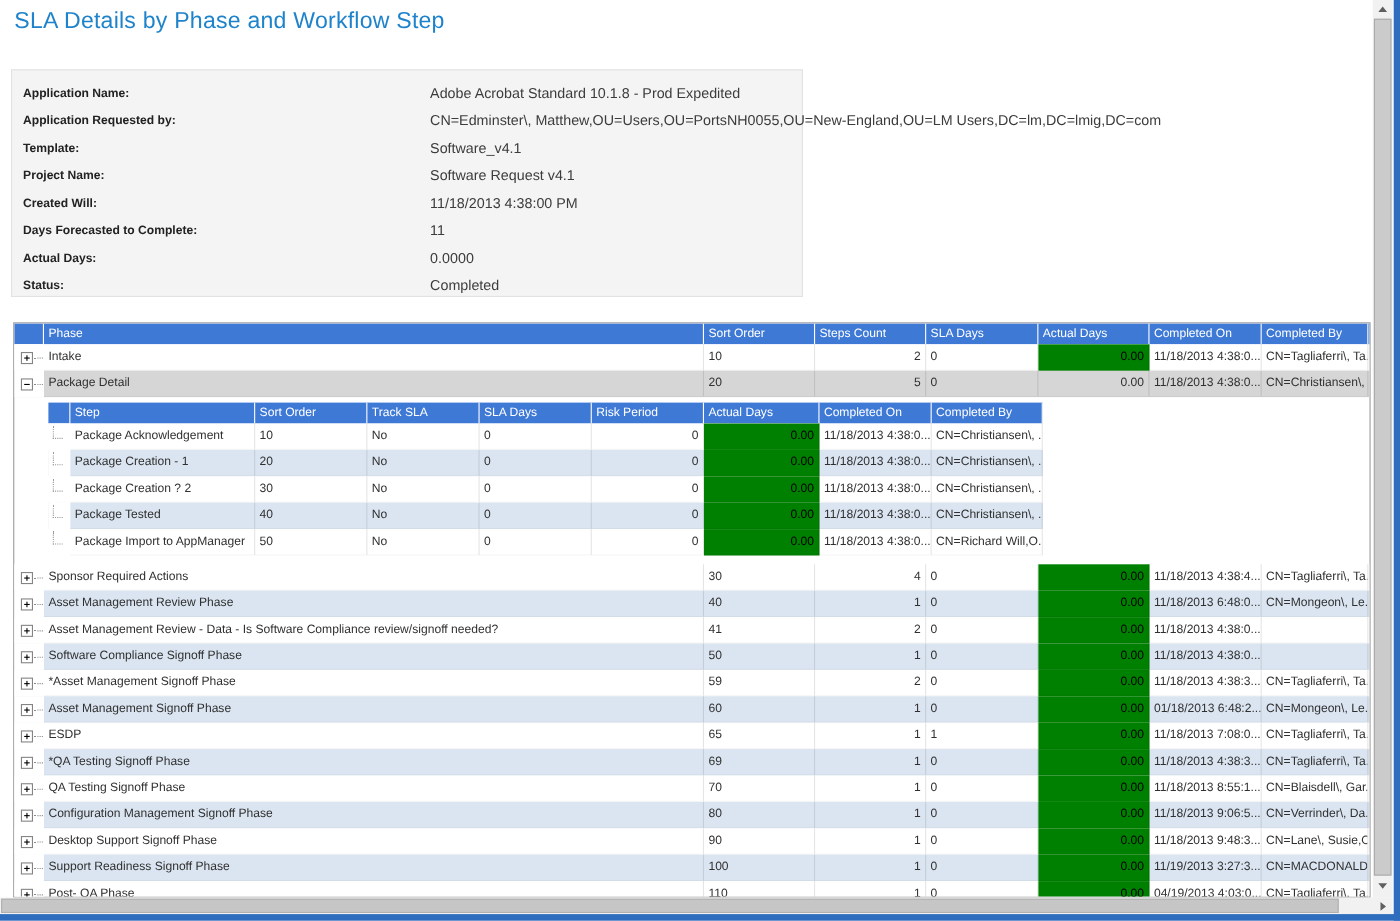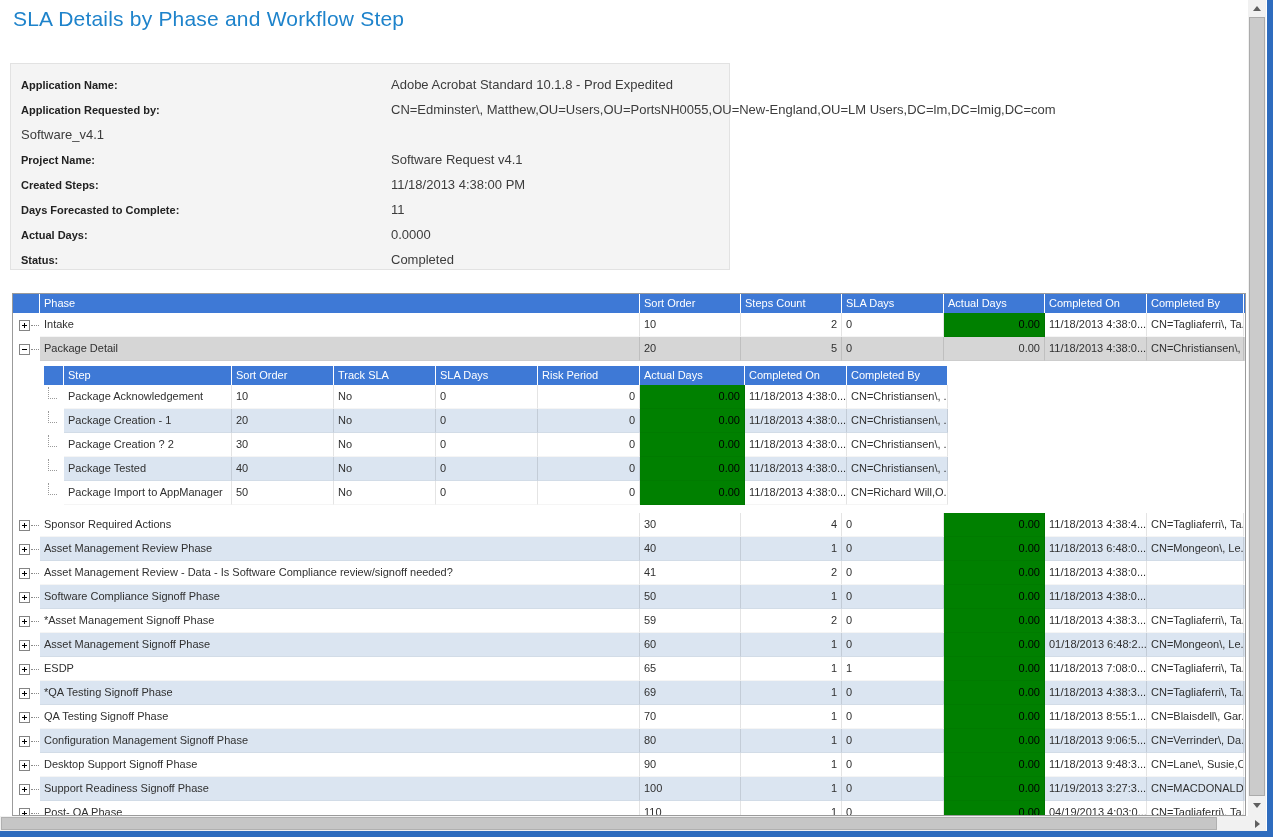--- a/index.html
+++ b/index.html
@@ -71,28 +71,29 @@
 <div class="info-panel">
     <div class="info-row">
       <span class="info-label">Application Name:</span>
       <span class="info-value">Adobe Acrobat Standard 10.1.8 - Prod Expedited</span>
     </div>
     <div class="info-row">
       <span class="info-label">Application Requested by:</span>
       <span class="info-value">CN=Edminster\, Matthew,OU=Users,OU=PortsNH0055,OU=New-England,OU=LM Users,DC=lm,DC=lmig,DC=com</span>
     </div>
     <div class="info-row">
+      <span class="info-label">Template:</span>
       <span class="info-value">Software_v4.1</span>
     </div>
     <div class="info-row">
       <span class="info-label">Project Name:</span>
       <span class="info-value">Software Request v4.1</span>
     </div>
     <div class="info-row">
-      <span class="info-label">Created Steps:</span>
+      <span class="info-label">Created Will:</span>
       <span class="info-value">11/18/2013 4:38:00 PM</span>
     </div>
     <div class="info-row">
       <span class="info-label">Days Forecasted to Complete:</span>
       <span class="info-value">11</span>
     </div>
     <div class="info-row">
       <span class="info-label">Actual Days:</span>
       <span class="info-value">0.0000</span>
     </div>

